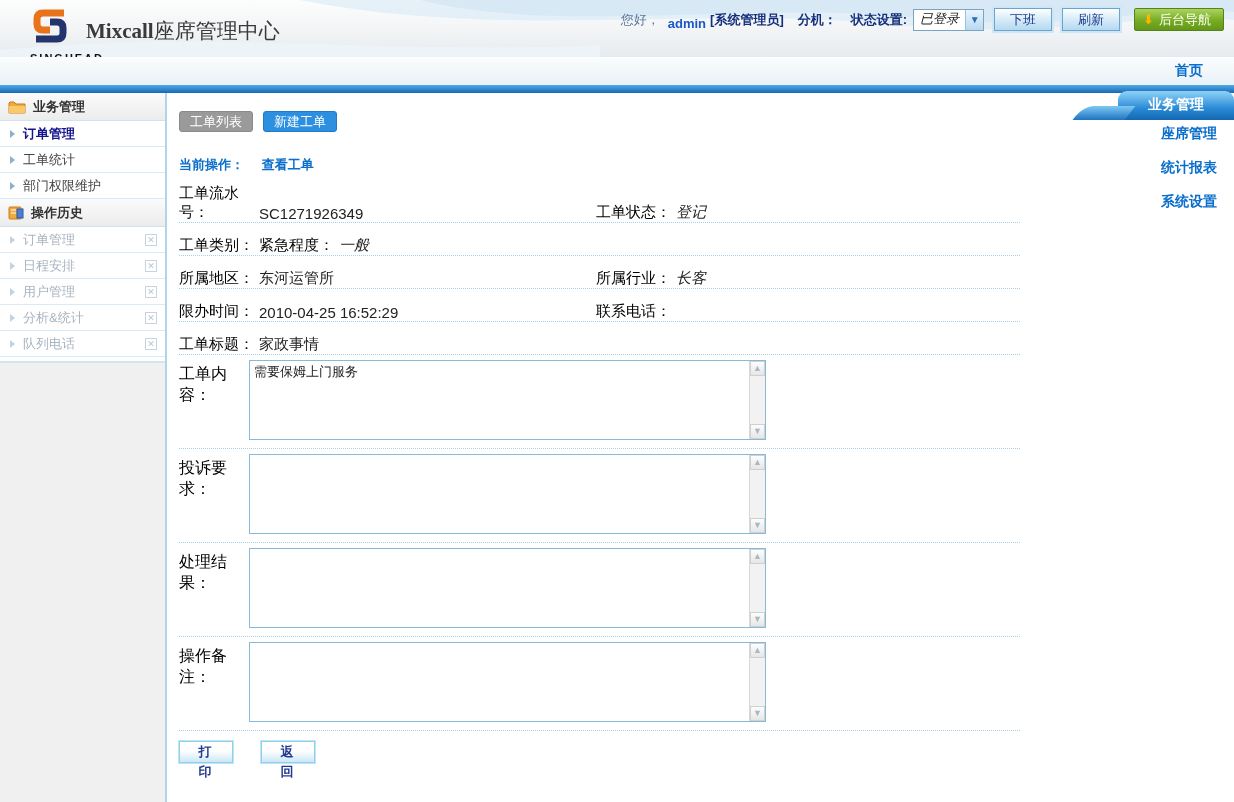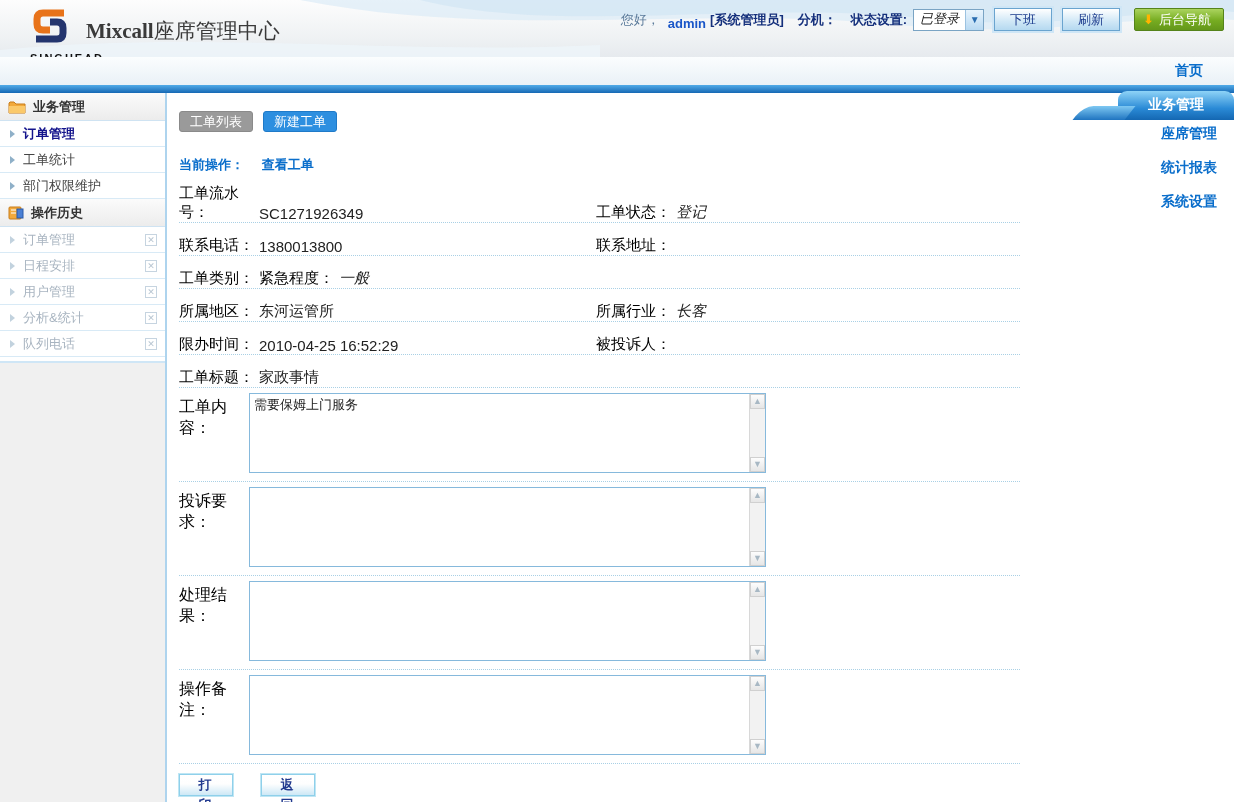--- a/index.html
+++ b/index.html
@@ -238,40 +238,34 @@
     </div>
 
     <div class="form">
       <div class="frow">
         <span class="fl">工单流水号：</span>
         <span class="fv">SC1271926349</span>
         <span class="rl">工单状态：</span>
         <span class="rv">登记</span>
       </div>
       <div class="frow">
-        <span class="fl">联系电话：</span>
-        <span class="fv">1380013800</span>
-        <span class="rl">联系地址：</span>
-        <span class="rv"></span>
-      </div>
-      <div class="frow">
         <span class="fl">工单类别：</span>
         <span class="rl">紧急程度：</span>
         <span class="rv">一般</span>
       </div>
       <div class="frow">
         <span class="fl">所属地区：</span>
         <span class="fv">东河运管所</span>
         <span class="rl">所属行业：</span>
         <span class="rv">长客</span>
       </div>
       <div class="frow">
         <span class="fl">限办时间：</span>
         <span class="fv">2010-04-25 16:52:29</span>
-        <span class="rl">被投诉人：</span>
+        <span class="rl">联系电话：</span>
         <span class="rv"></span>
       </div>
       <div class="frow">
         <span class="fl">工单标题：</span>
         <span class="fv">家政事情</span>
         <span class="rl"></span>
         <span class="rv"></span>
       </div>
 
       <div class="trow">

